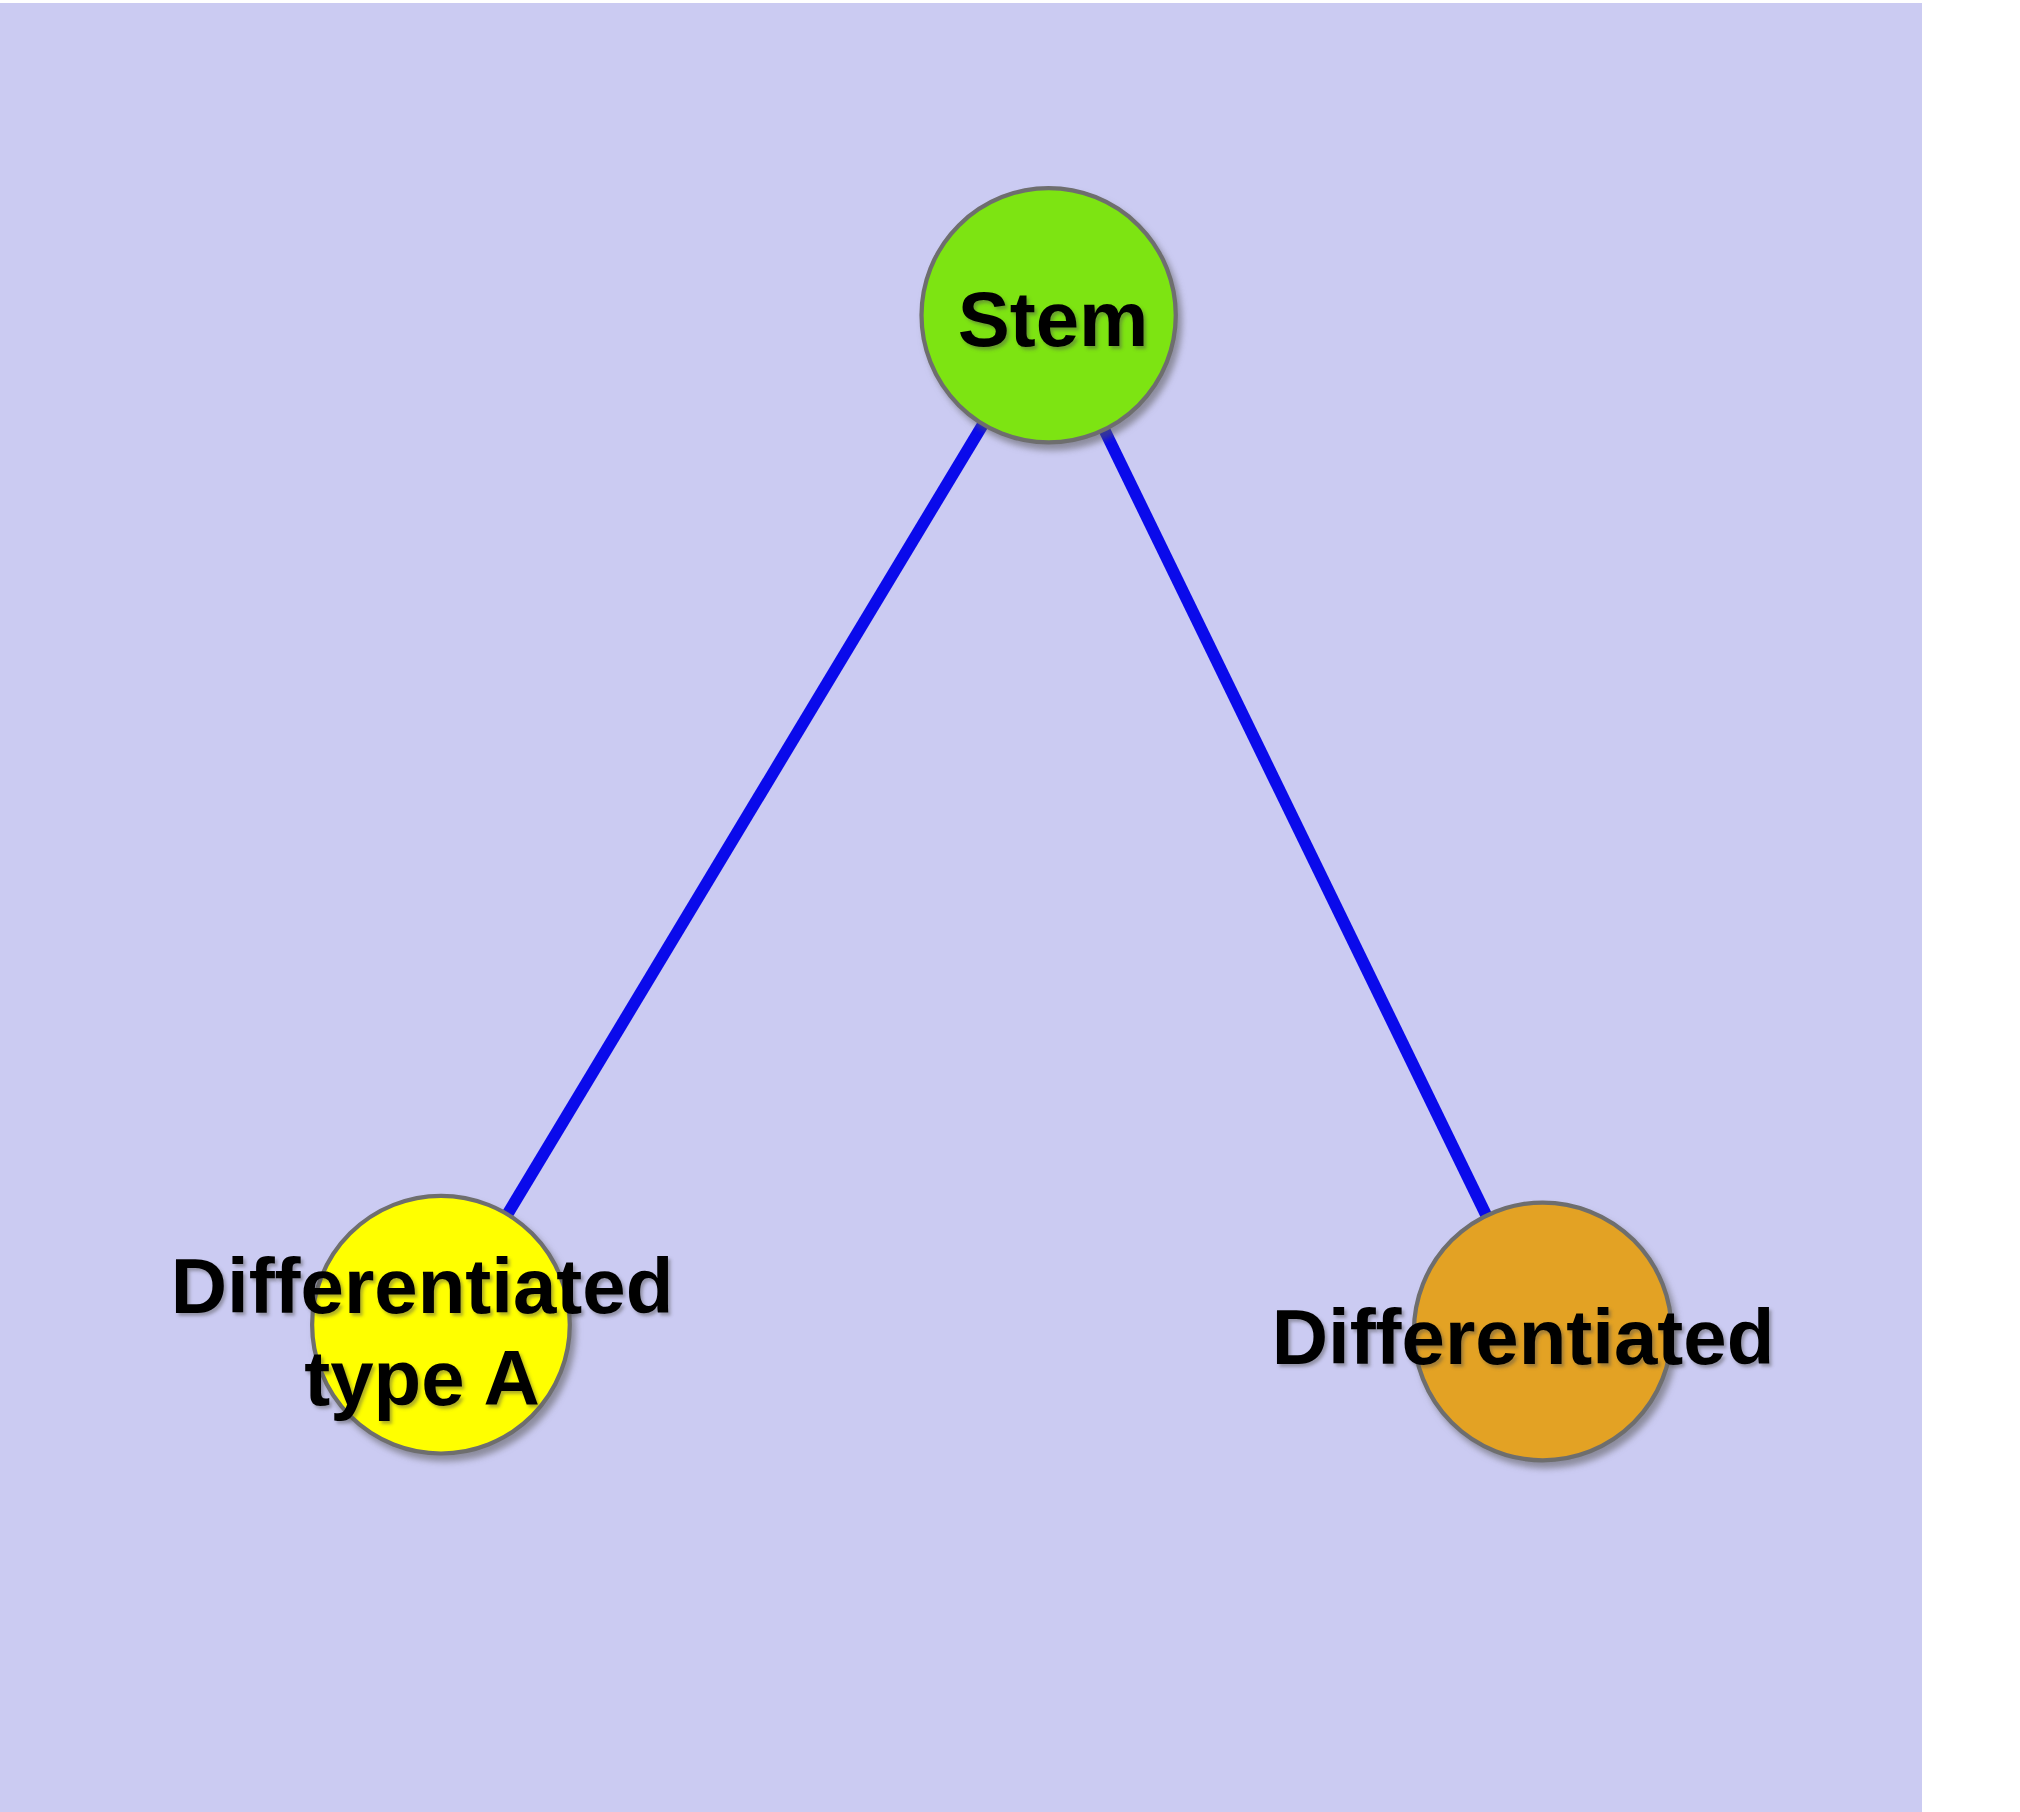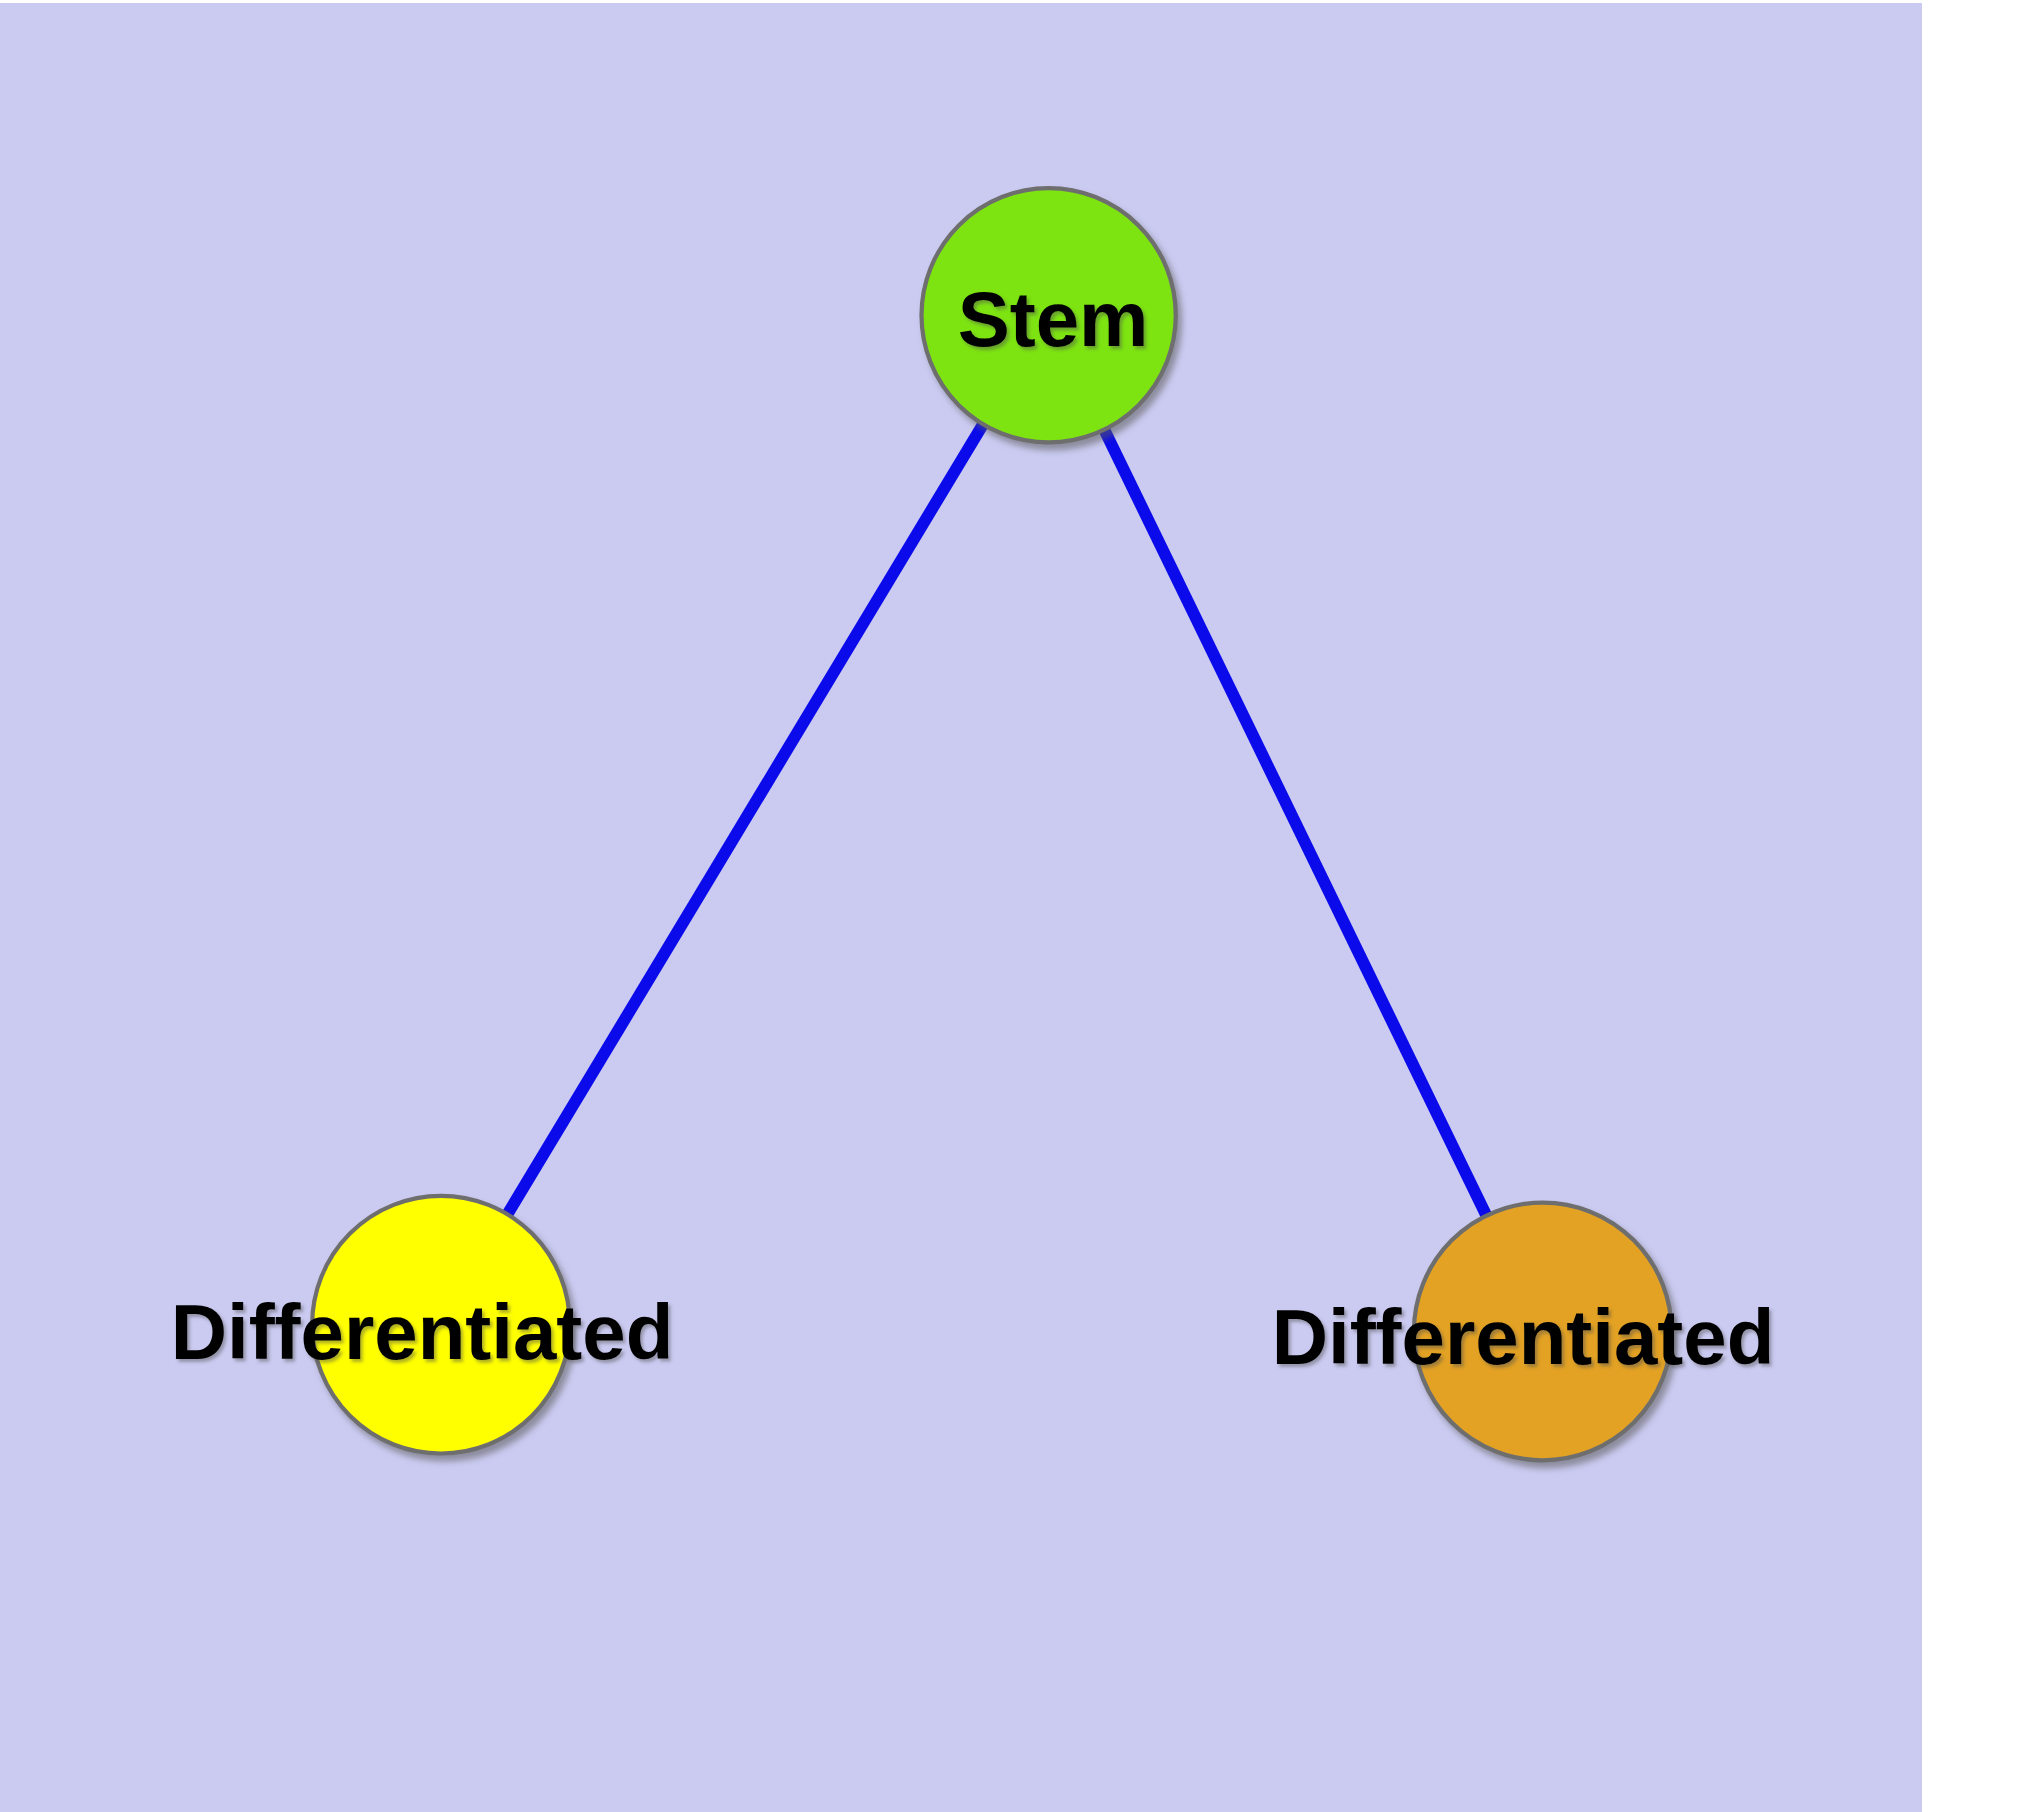--- a/index.html
+++ b/index.html
@@ -69,20 +69,21 @@
     <circle cx="520" cy="1563" r="152" fill="#ffff00" stroke="#6e6e6e"></circle>
     <circle cx="1820" cy="1571" r="152" fill="#e3a224" stroke="#6e6e6e"></circle>
   </svg>
 
   <div class="node-label label-stem">
     <span class="label-line">Stem</span>
   </div>
 
   <div class="node-label label-type-a">
     <span class="label-line">Differentiated</span>
+    <span class="label-line">type A</span>
   </div>
 
   <div class="node-label label-type-b">
     <span class="label-line">Differentiated</span>
   </div>
 
 </div>
 
 
 </body></html>

